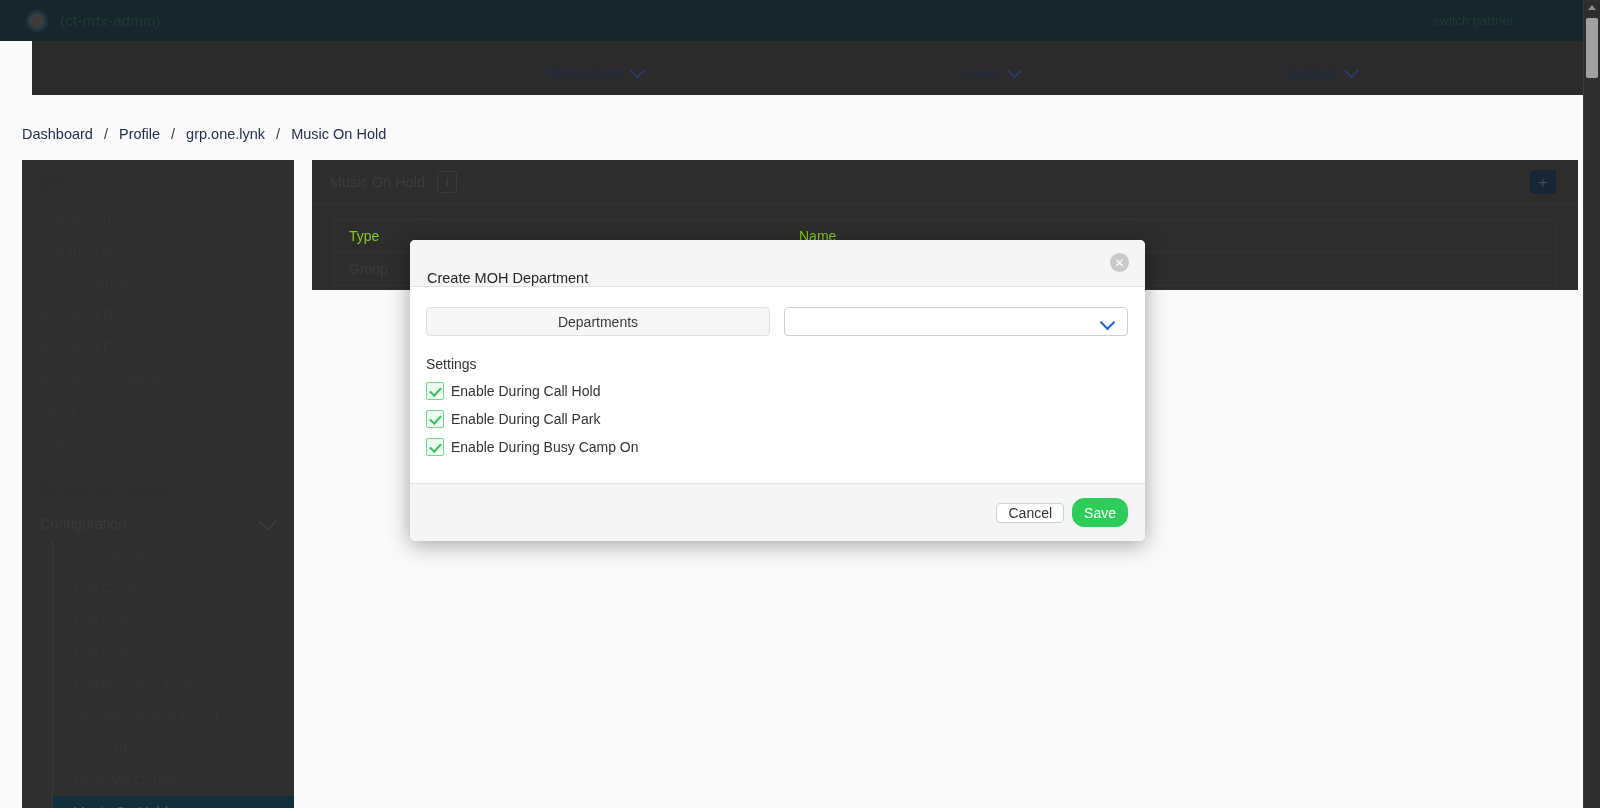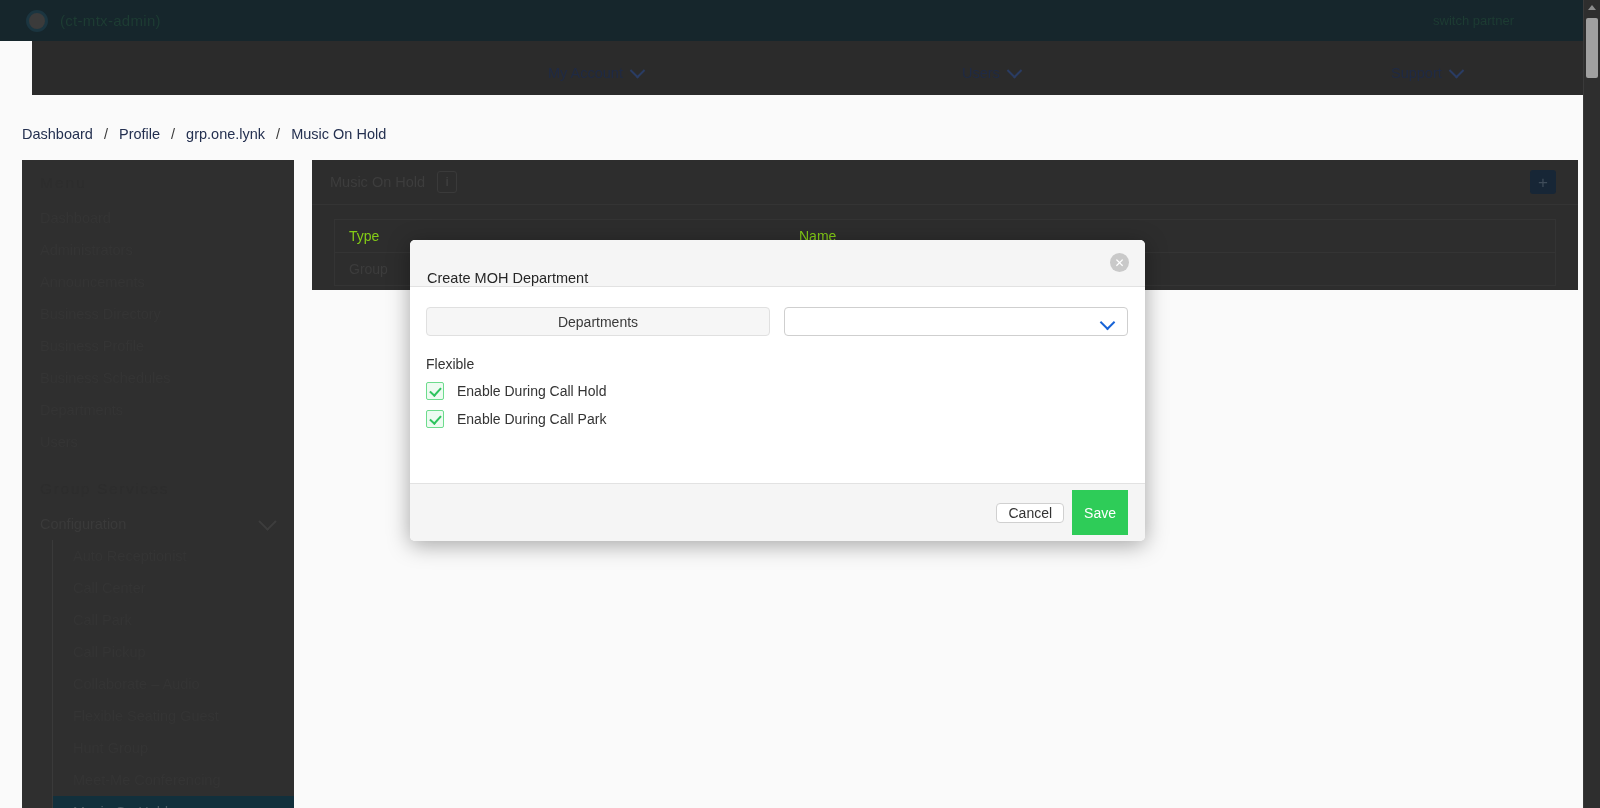--- a/index.html
+++ b/index.html
@@ -77,21 +77,21 @@
     top: 24px;
     font-size: 14.5px;
     color: #1f2a44;
     display: flex;
     align-items: center;
     gap: 9px;
     white-space: nowrap;
   }
   .nav-item.acct  { left: 516px; }
   .nav-item.srch  { left: 930px; }
-  .nav-item.supp  { left: 1359px; }
+  .nav-item.supp  { left: 1254px; text-decoration: underline; }
   .chev {
     display: inline-block;
     width: 9px; height: 9px;
     border-right: 2px solid #2a3c63;
     border-bottom: 2px solid #2a3c63;
     transform: rotate(45deg) translate(-2px,-2px);
   }
 
   
   .breadcrumb {
@@ -318,21 +318,21 @@
     transform: rotate(45deg);
   }
   .settings-label {
     font-size: 14px;
     color: #333;
     margin-bottom: 10px;
   }
   .check-row {
     display: flex;
     align-items: center;
-    gap: 13px;
+    gap: 7px;
     margin-bottom: 10px;
   }
   .cbox {
     width: 18px;
     height: 18px;
     border: 1px solid #6ddc8d;
     border-radius: 2px;
     background: #edfbf1;
     position: relative;
     box-sizing: border-box;
@@ -372,24 +372,24 @@
     font-size: 14px;
     color: #333;
     display: flex;
     align-items: center;
     justify-content: center;
     padding: 0 11px;
     box-sizing: border-box;
   }
   .btn-save {
     min-width: 48px;
-    height: 45px;
+    height: 29px;
     background: #2ecc58;
     border: 1px solid #2ecc58;
-    border-radius: 0;
+    border-radius: 12px;
     font-size: 14px;
     color: #fff;
     display: flex;
     align-items: center;
     justify-content: center;
     padding: 2px 11px;
     box-sizing: border-box;
   }
 
   
@@ -519,30 +519,34 @@
     </div>
 
     <div class="modal-body">
       <div class="row-top">
         <div class="dept-btn">Departments</div>
         <div class="dept-select">
           <span class="sel-chev"></span>
         </div>
       </div>
 
-      <div class="settings-label">Flexible</div>
+      <div class="settings-label">Settings</div>
 
       <div class="check-row">
         <span class="cbox"></span>
         <span class="check-label">Enable During Call Hold</span>
       </div>
       <div class="check-row">
         <span class="cbox"></span>
         <span class="check-label">Enable During Call Park</span>
       </div>
+      <div class="check-row">
+        <span class="cbox"></span>
+        <span class="check-label">Enable During Busy Camp On</span>
+      </div>
     </div>
 
     <div class="modal-footer">
       <div class="btn-cancel">Cancel</div>
       <div class="btn-save">Save</div>
     </div>
   </div>
 
   <div class="scrollbar">
     <div class="sb-arrow"></div>

